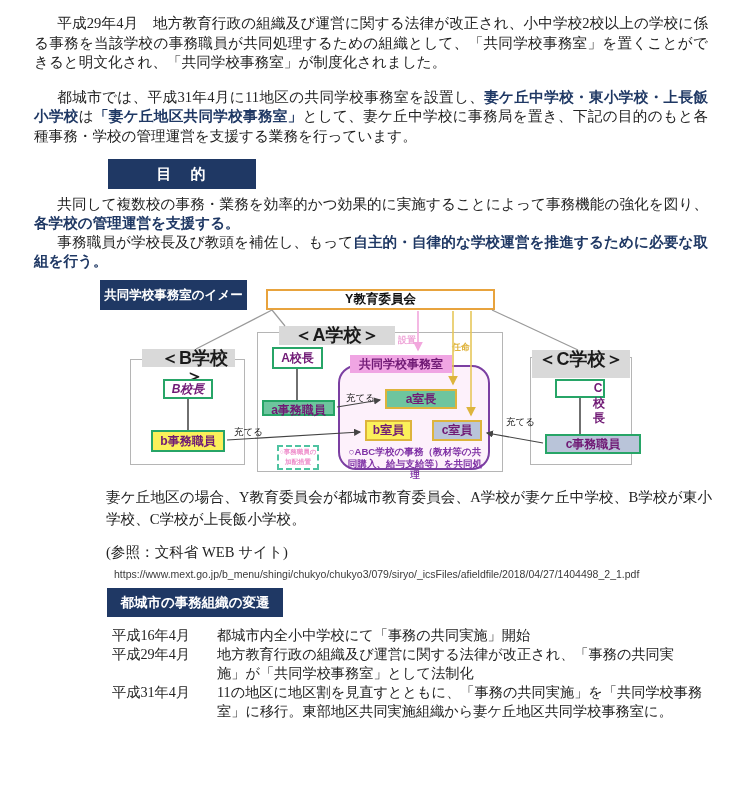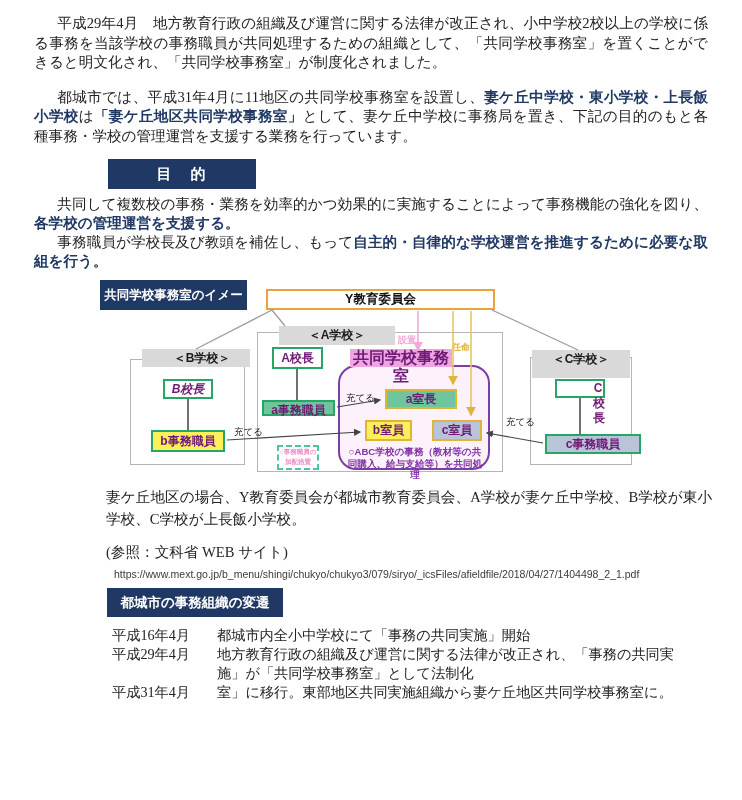--- a/index.html
+++ b/index.html
@@ -27,35 +27,35 @@
   .diagram { position:relative; margin-top:9px; width:742px; height:196px;
              font-family:"Liberation Sans","DejaVu Sans",sans-serif; }
   .diagram .abs { position:absolute; }
   .diag-title { left:100px; top:0; width:147px; height:30px; font-size:12.5px; line-height:30px; z-index:3; }
   .board { left:266px; top:9px; width:229px; height:21px; background:#fff; border:2px solid #e8a33d;
            font-weight:bold; font-size:12.5px; line-height:17px; text-align:center; z-index:3; color:#111; }
   .school-container { background:#fff; border:1.2px solid #b5b5b5; z-index:1; }
   .cont-a { left:257px; top:52px; width:246px; height:140px; }
   .cont-b { left:130px; top:79px; width:115px; height:106px; }
   .cont-c { left:530px; top:77px; width:102px; height:108px; }
-  .school-label { background:#d9d9d9; color:#1a1a1a; font-weight:bold; font-size:12px; text-align:center; z-index:3; }
+  .school-label { background:#d9d9d9; color:#1a1a1a; font-weight:bold; font-size:18px; text-align:center; z-index:3; }
   .lab-a { left:279px; top:46px; width:116px; height:19px; line-height:19px; }
-  .lab-b { left:142px; top:69px; width:108px; height:18px; line-height:18px;padding-left:12px; }
+  .lab-b { left:142px; top:69px; width:93px; height:18px; line-height:18px;padding-left:12px; }
   .lab-c { left:532px; top:70px; width:98px; height:28px; line-height:19px; }
   .dbox { font-weight:bold; font-size:12px; text-align:center; color:#701a75; z-index:3; background:#fff; }
   .principal { border:2px solid #27a567; background:#fff; }
   .b-principal { left:163px; top:99px; width:50px; height:20px; line-height:16px;font-style:italic; }
   .a-principal { left:272px; top:67px; width:51px; height:22px; line-height:18px; }
   .c-principal { left:555px; top:99px; width:50px; height:19px; line-height:15px;padding-left:36px; }
   .b-staff { left:151px; top:150px; width:74px; height:22px; line-height:18px; border:2px solid #27a567; background:#fbf05a; }
   .a-staff { left:262px; top:120px; width:73px; height:16px; line-height:16px; border:2px solid #27a567; background:#6ec59e; }
   .c-staff { left:545px; top:154px; width:96px; height:20px; line-height:16px; border:2px solid #27a567; background:#b9c4d9; }
   .office-container { left:338px; top:85px; width:152px; height:105px; background:#fdf1fb;
                       border:2px solid #7b3fa2; border-radius:18px; z-index:2; }
-  .office-label { left:350px; top:69px; width:102px; height:18px; line-height:18px; background:#f0a5e3; font-size:16px; }
+  .office-label { left:350px; top:75px; width:102px; height:18px; line-height:18px; background:#f0a5e3; font-size:12px; }
   .chief { left:385px; top:109px; width:72px; height:20px; line-height:16px; border:2px solid #ddb43c; background:#6ec59e; }
   .member-b { left:365px; top:140px; width:47px; height:21px; line-height:17px; border:2px solid #ddb43c; background:#fbf05a; }
   .member-c { left:432px; top:140px; width:50px; height:21px; line-height:17px; border:2px solid #ddb43c; background:#b9c4d9; }
   .office-note { left:344px; top:166px; width:142px; font-size:9.6px; line-height:11.5px; color:#8033a6;
                  font-weight:bold; text-align:center; z-index:3; }
   .kahai { left:277px; top:165px; width:42px; height:25px; border:2px dashed #4fc3a1; color:#ef8ecb;
            font-size:6.5px; line-height:10px; text-align:center; font-weight:bold; z-index:3; background:#fff; }
   .tag { font-size:9px; font-weight:bold; z-index:4; }
   .tag-setchi { left:398px; top:54px; color:#efa5d8; }
   .tag-ninmei { left:452px; top:61px; color:#dfb33c; }
@@ -181,18 +181,19 @@
     <div class="hist-row">
       <div class="hist-date">平成29年4月</div>
       <div class="hist-text">
         <div>地方教育行政の組織及び運営に関する法律が改正され、「事務の共同実</div>
         <div>施」が「共同学校事務室」として法制化</div>
       </div>
     </div>
     <div class="hist-row">
       <div class="hist-date">平成31年4月</div>
       <div class="hist-text">
+        <div>11の地区に地区割を見直すとともに、「事務の共同実施」を「共同学校事務</div>
         <div>室」に移行。東部地区共同実施組織から妻ケ丘地区共同学校事務室に。</div>
       </div>
     </div>
   </div>
 
 </div>
 
 </body></html>

